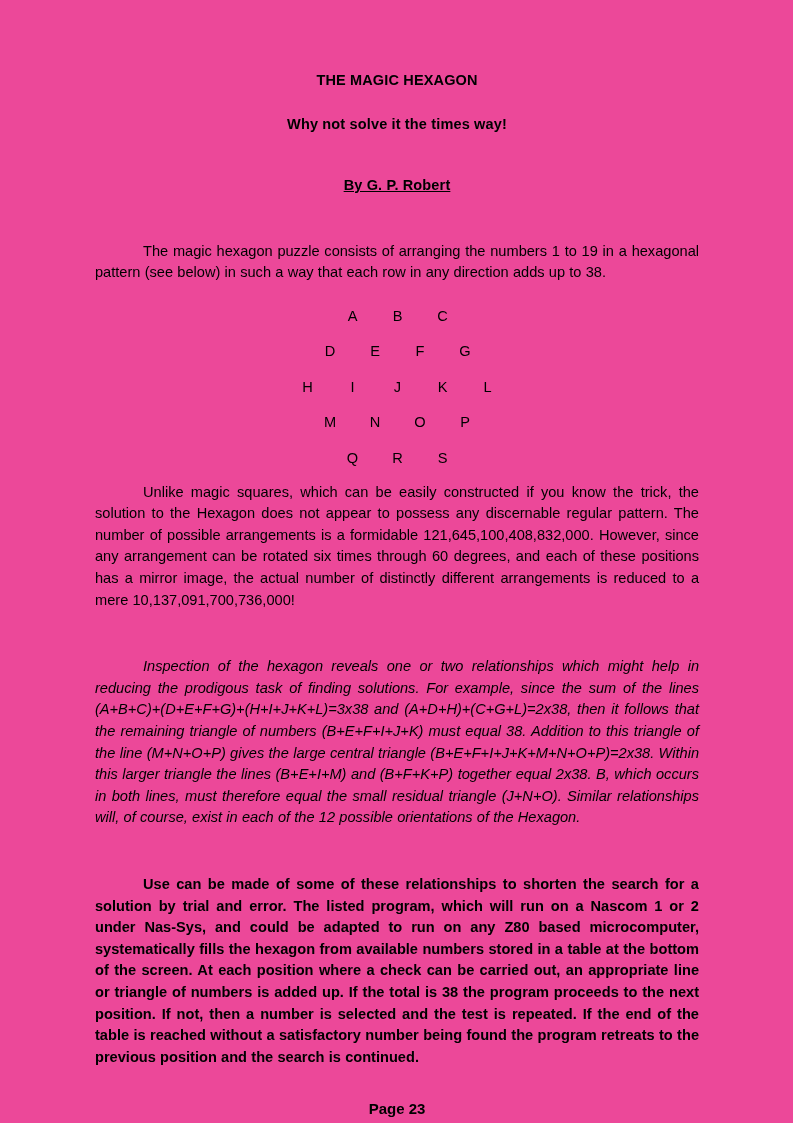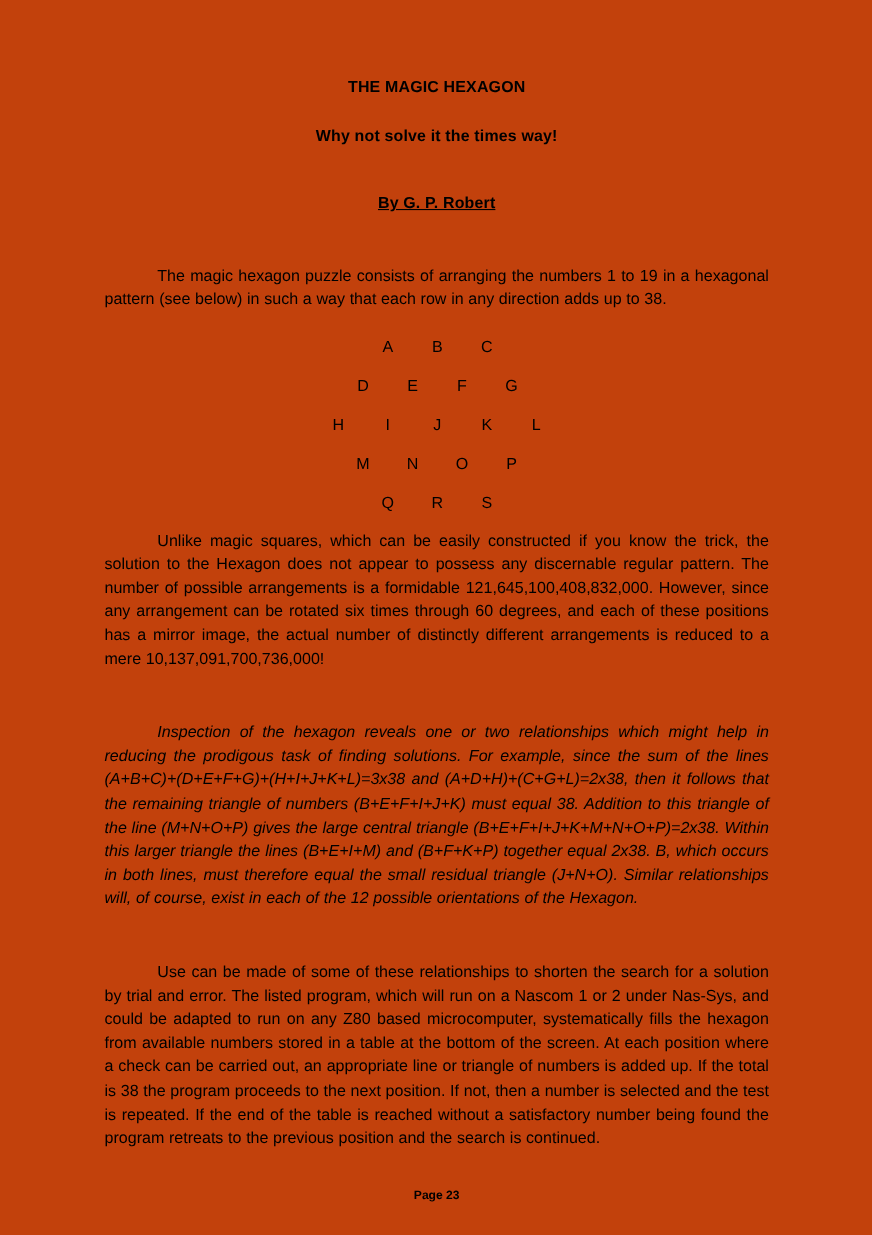--- a/index.html
+++ b/index.html
@@ -14,21 +14,21 @@
     color: #000000;
     position: relative;
     overflow: hidden;
   }
   .page {
     position: absolute;
     left: 0;
     top: 0;
     width: 793px;
     height: 1123px;
-    background: #c2410c;
+    background: #ec4899;
   }
   .content {
     position: absolute;
     left: 95px;
     top: 0;
     width: 604px;
   }
 
   
   .heading {
@@ -48,21 +48,21 @@
     text-justify: inter-word;
     font-size: 14.6px;
     line-height: 21.6px;
     text-indent: 48px;
     margin: 0;
     word-spacing: 0.2px;
   }
   #para-intro { margin-top: 44px; }
   #para-unlike { margin-top: 12px; }
   #para-inspection { margin-top: 45px; font-style: italic; }
-  #para-usecan { margin-top: 45px; }
+  #para-usecan { margin-top: 45px; font-weight: bold; }
 
   
   .hexagon-diagram {
     margin-top: 22px;
     font-size: 14.6px;
     line-height: 21.6px;
   }
   .hex-row {
     display: flex;
     justify-content: center;
@@ -76,21 +76,21 @@
   .hex-row-0 { margin-left: 1px; }
   .hex-row-1 { margin-left: 1px; }
   .hex-row-2 { margin-left: 1px; }
   .hex-row-3 { margin-left: 1px; }
   .hex-row-4 { margin-left: 1px; margin-bottom: 0; }
 
   
   #page-footer {
     text-align: center;
     font-weight: bold;
-    font-size: 11px;
+    font-size: 15px;
     line-height: 21.5px;
     margin-top: 30px;
   }
 </style>
 </head>
 <body>
 
 <div class="page">
   <div class="content">
 

